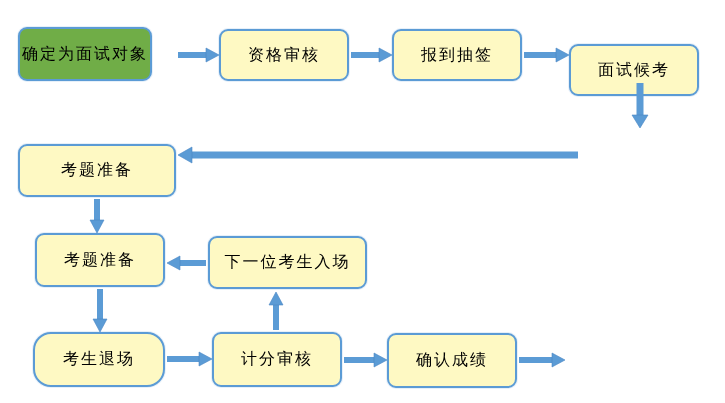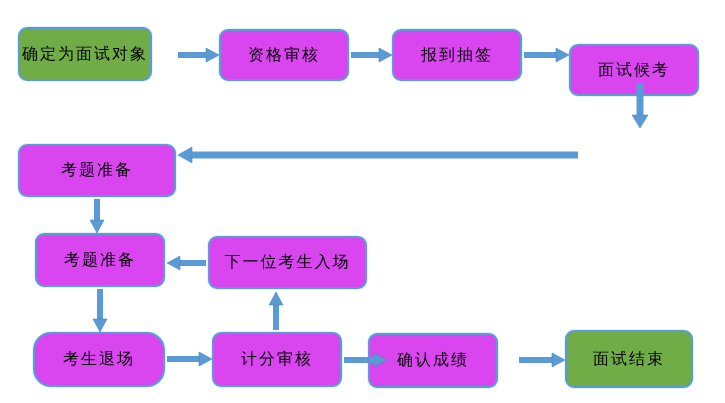--- a/index.html
+++ b/index.html
@@ -16,41 +16,41 @@
     background: var(--bg);
     font-family: "Liberation Serif", "DejaVu Serif", serif;
     overflow: hidden;
   }
   .node {
     position: absolute;
     box-sizing: border-box;
     display: flex;
     align-items: center;
     justify-content: center;
-    background: #d946ef;
+    background: #fef9c3;
     border: 2px solid var(--accent);
     border-radius: 9px;
     font-size: 16px;
     color: var(--text);
     letter-spacing: 2px;
     white-space: nowrap;
     box-shadow: 0 0 0 1px rgba(91,155,213,0.15);
   }
   .node.green { background: var(--green); }
   .n1  { left: 18px;  top: 27px;  width: 134px; height: 54px; }
   .n2  { left: 219px; top: 29px;  width: 130px; height: 52px; }
   .n3  { left: 392px; top: 29px;  width: 130px; height: 52px; }
   .n4  { left: 569px; top: 44px;  width: 130px; height: 52px; text-align: right; }
   .n5  { left: 580px; top: 128px; width: 130px; height: 52px; }
   .n6  { left: 18px;  top: 144px; width: 158px; height: 53px; }
   .n7  { left: 35px;  top: 233px; width: 130px; height: 54px; }
   .n8  { left: 208px; top: 236px; width: 159px; height: 53px; }
   .n9  { left: 33px;  top: 332px; width: 132px; height: 55px; border-radius: 18px; }
   .n10 { left: 212px; top: 332px; width: 130px; height: 55px; }
-  .n11 { left: 368px; top: 333px; width: 130px; height: 55px; }
+  .n11 { left: 387px; top: 333px; width: 130px; height: 55px; }
   .n12 { left: 565px; top: 330px; width: 128px; height: 58px; }
   svg.arrows {
     position: absolute;
     left: 0; top: 0;
     width: 725px; height: 403px;
     pointer-events: none;
   }
   svg.arrows line    { stroke: var(--accent); }
   svg.arrows polygon { fill: var(--accent); stroke: #4A86C5; stroke-width: 0.6; }
 </style>
@@ -81,23 +81,20 @@
     <span>下一位考生入场</span>
   </div>
   <div class="node n9">
     <span>考生退场</span>
   </div>
   <div class="node n10">
     <span>计分审核</span>
   </div>
   <div class="node n11">
     <span>确认成绩</span>
-  </div>
-  <div class="node green n12">
-    <span>面试结束</span>
   </div>
 
   <svg class="arrows" viewBox="0 0 725 403">
     <g>
       <line x1="178" y1="55" x2="207" y2="55" stroke-width="6"></line>
       <polygon points="206,48 219,55 206,62"></polygon>
     </g>
     <g>
       <line x1="351" y1="55" x2="380" y2="55" stroke-width="6"></line>
       <polygon points="379,48 392,55 379,62"></polygon>

